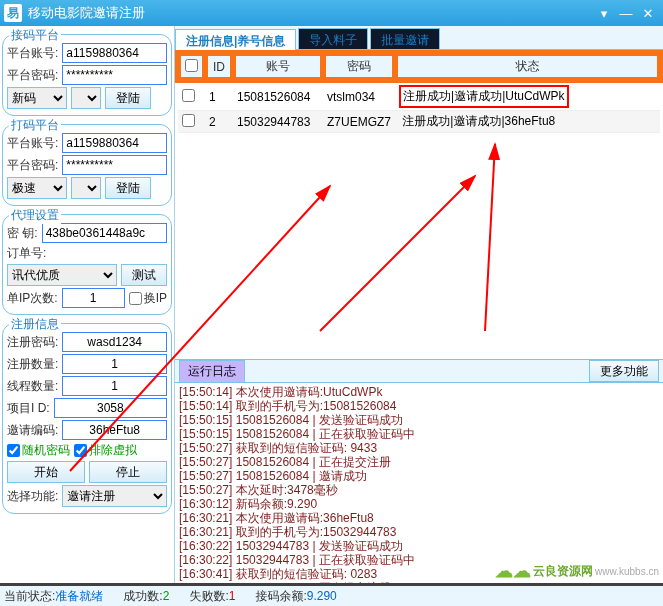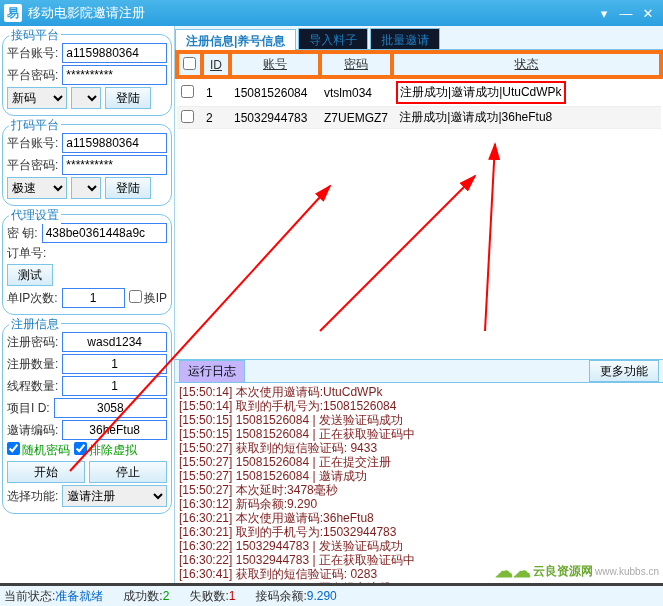--- a/index.html
+++ b/index.html
@@ -11,28 +11,28 @@
 .content { display: flex; height: 557px; }
 .left-col { width: 175px; border-right: 1px solid #a6d4ea; padding: 2px; display: flex; flex-direction: column; gap: 2px; }
 .group { border: 1px solid #7bc5e8; border-radius: 12px; position: relative; padding: 6px 4px 4px 4px; margin-top: 6px; }
 .group-title { position: absolute; top: -8px; left: 6px; background: #fff; color: #1e7fc1; font-size: 12px; padding: 0 2px; }
 .row { display: flex; align-items: center; margin: 2px 0; gap: 4px; }
 .row label { color: #333; white-space: nowrap; }
 .row input[type=text], .row input[type=password] { flex: 1; border: 1px solid #3b82f6; height: 20px; padding: 0 3px; min-width: 0; }
 select.small { border: 1px solid #7bc5e8; height: 22px; }
 .btn { border: 1px solid #7bc5e8; background: linear-gradient(#f5fbfe,#d6ecf8); height: 22px; padding: 0 10px; cursor: pointer; }
 .btn-wide { flex: 1; }
-.check { display: flex; align-items: flex-start; gap: 2px; }
+.check { display: flex; align-items: center; gap: 2px; }
 .right-col { flex: 1; display: flex; flex-direction: column; }
 .tabs { display: flex; border-bottom: 1px solid #7bc5e8; background: #eaf6fd; height: 24px; }
 .tab { padding: 3px 10px; border: 1px solid #7bc5e8; border-bottom: none; margin-right: 2px; margin-top: 2px; background: #0f172a; cursor: pointer; color: #1e7fc1; }
 .tab.active { background: #fff; font-weight: bold; position: relative; top: 1px; }
 .table-area { flex: 1; overflow: auto; position: relative; }
 table { width: 100%; border-collapse: collapse; }
-th { background: #eaf6fd; border: 4px solid #f97316; padding: 2px 4px; text-align: center; color: #333; font-weight: normal; height: 20px; text-decoration: underline; }
+th { background: #eaf6fd; border: 6px solid #f97316; padding: 2px 4px; text-align: center; color: #333; font-weight: normal; height: 20px; }
 td { border-bottom: 1px solid #eee; padding: 2px 4px; height: 20px; }
 tr.even { background: #f5f5f5; }
 .status-box { border: 2px solid #ff0000; display: inline-block; padding: 1px 2px; }
 .log-header { display: flex; align-items: center; border-top: 1px solid #7bc5e8; border-bottom: 1px solid #7bc5e8; background: #eaf6fd; height: 24px; padding: 0 4px; }
 .log-header .log-tab { border: 1px solid #7bc5e8; background: #c4b5fd; padding: 2px 8px; }
 .log-header .more-btn { margin-left: auto; }
 .log-body { flex: 0 0 200px; overflow: auto; background: #fff; padding: 2px 4px; font-family: SimSun, monospace; line-height: 14px; white-space: nowrap; }
 .log-body div { color: #7f1d1d; }
 .statusbar { height: 23px; border-top: 3px solid #404040; background: #eaf6fd; display: flex; align-items: center; padding: 0 4px; gap: 20px; }
 .statusbar .label { color: #333; }
@@ -96,20 +96,21 @@
     <div class="group">
       <div class="group-title">代理设置</div>
       <div class="row">
           <label>密 钥:</label>
           <input type="text" value="438be0361448a9c" style="">
         </div>
       <div class="row">
           <label>订单号:</label>
         </div>
       <div class="row">
+        <select class="small" style="flex:1"><option>讯代优质</option></select>
         <button class="btn">测试</button>
       </div>
       <div class="row">
         <label>单IP次数:</label>
         <input type="text" style="width: 40px; text-align: center;" value="1">
         <label class="check">
             <input type="checkbox" style="">
             <span>换IP</span>
           </label>
       </div>

